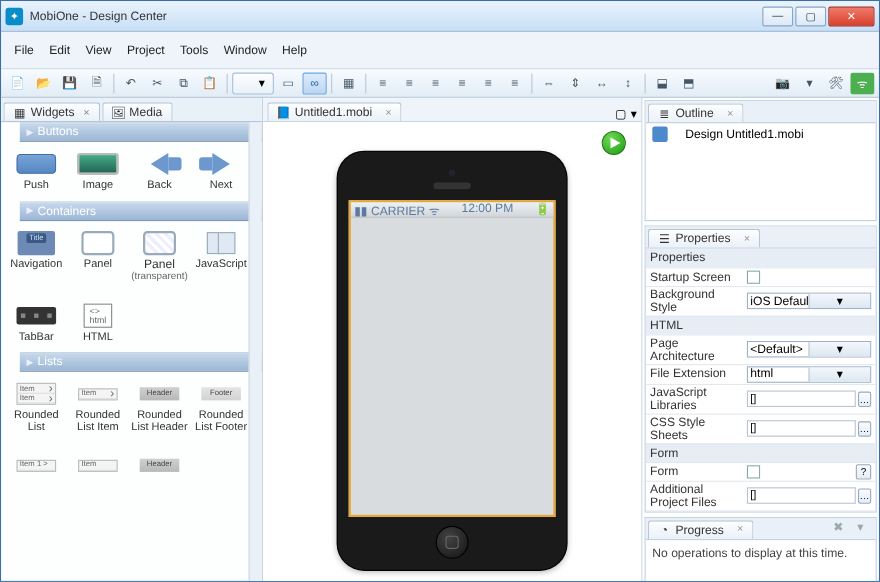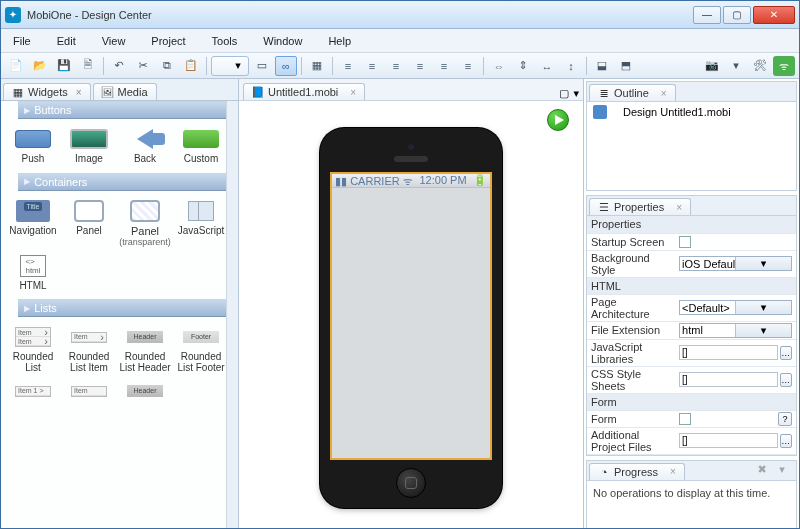--- a/index.html
+++ b/index.html
@@ -3,41 +3,41 @@
 <meta charset="utf-8">
 <style>
 * { box-sizing: border-box; margin: 0; padding: 0; font-family: "Segoe UI", Tahoma, sans-serif; font-size: 11px; }
 body { background: #d4e4f4; width: 800px; height: 529px; overflow: hidden; border: 1px solid #3a6ea5; }
 .titlebar { height: 28px; background: linear-gradient(#eaf3fc,#c7dff7); display: flex; align-items: center; padding: 0 4px; border-bottom: 1px solid #9db5cf; }
 .titlebar .app-icon { width: 16px; height: 16px; background: #0a8cc8; border-radius: 3px; margin-right: 6px; display:inline-flex;align-items:center;justify-content:center;color:#fff;font-size:10px;}
 .titlebar .title { flex: 1; color: #333; }
 .titlebar .winbtns { display: flex; gap: 2px; }
 .titlebar .winbtn { width: 28px; height: 18px; border: 1px solid #8aa6c1; border-radius: 2px; background: linear-gradient(#f4f9ff,#dce9f7); display:flex; align-items:center; justify-content:center; font-size:10px; color:#333;}
 .titlebar .winbtn.close { background: linear-gradient(#f07a6a,#d9402d); color:#fff; border-color:#a82c1d; width:42px;}
-.menubar { height: 24px; background: #eef4fa; display: flex; align-items: center; gap: 14px; padding: 0 6px; border-bottom: 1px solid #cfd8e2; text-align: center;}
+.menubar { height: 34px; background: #eef4fa; display: flex; align-items: center; gap: 2px; padding: 0 6px; border-bottom: 1px solid #cfd8e2; text-align: center;}
 .menubar span { padding: 2px 6px; color: #222; cursor: default; }
 .toolbar { height: 26px; background: linear-gradient(#f7fbff,#e2ecf6); border-bottom:1px solid #b7c6d6; display:flex; align-items:center; gap:2px; padding:0 4px;}
 .toolbar .tbtn { width: 22px; height: 20px; border:1px solid transparent; border-radius:2px; display:flex;align-items:center;justify-content:center; color:#456; font-size:11px;}
 .toolbar .sep { width:1px; height:18px; background:#b7c6d6; margin:0 2px;}
 .toolbar .split { border:1px solid #a8c0db; border-radius:3px; display:flex; align-items:center; padding:0 2px; height:20px; background:linear-gradient(#fdfefe,#e9f1f9);}
 .toolbar .split .seg { width:16px; text-align:center; border-right:1px solid #c8d6e4;}
 .toolbar .split .seg:last-child{border-right:none;}
 .toolbar .spacer{flex:1;}
 .main { display:flex; height: calc(529px - 28px - 20px - 26px); }
 .col { display:flex; flex-direction:column; }
 .left { width: 238px; border-right:1px solid #b7c6d6; background:#fdfefe; overflow:hidden;}
 .center { flex:1; border-right:1px solid #b7c6d6; background:#fff; display:flex; flex-direction:column;}
 .right { width: 215px; background:#fdfefe; display:flex; flex-direction:column;}
 .tabstrip { height:22px; background:#e8f0f8; border-bottom:1px solid #b7c6d6; display:flex; align-items:end; padding:0 2px; gap:2px;}
 .tab { background:linear-gradient(#fdfeff,#eaf1f8); border:1px solid #b7c6d6; border-bottom:none; border-radius:3px 3px 0 0; padding:2px 8px; display:flex; align-items:center; gap:4px; font-size:11px; color:#333;}
 .tab .x { color:#888; font-size:10px; margin-left:4px;}
 .tab .ico { width:12px; height:12px; display:inline-flex;align-items:center;justify-content:center;}
 .section-hdr { background: linear-gradient(#c8d9ec,#9bb6d5); color:#fff; font-size:11px; padding:2px 6px; border-top:1px solid #c8d6e4; border-bottom:1px solid #7d97b5; display:flex; align-items:center; gap:4px;margin-left:17px;}
 .section-hdr::before{content:"▶"; font-size:8px; color:#eef;}
-.widget-grid { display:flex; flex-wrap:wrap; padding:6px 4px; gap:2px 0;}
+.widget-grid { display:flex; flex-wrap:wrap; padding:6px 4px; gap:13px 0;}
 .wcell { width:56px; display:flex; flex-direction:column; align-items:center; gap:3px; padding:2px 0;}
 .wcell .ic { width:40px; height:24px; border-radius:3px; display:flex;align-items:center;justify-content:center; font-size:9px; color:#345;}
 .wcell .lbl { font-size:10px; color:#333; text-align:center; line-height:1.05;}
 .shape-btn { background:linear-gradient(#7aa6d8,#5486c2); border-radius:4px; width:36px; height:18px; box-shadow:inset 0 0 0 1px #436fa1;}
 .shape-arrow-l { width:0;height:0;border-top:10px solid transparent;border-bottom:10px solid transparent;border-right:16px solid #6d98cd; position:relative;}
 .shape-arrow-l::after{content:"";position:absolute;left:16px;top:-6px;width:12px;height:12px;background:#6d98cd;border-radius:0 3px 3px 0;}
 .shape-arrow-r { width:0;height:0;border-top:10px solid transparent;border-bottom:10px solid transparent;border-left:16px solid #6d98cd; position:relative;}
 .shape-arrow-r::after{content:"";position:absolute;right:16px;top:-6px;width:12px;height:12px;background:#6d98cd;border-radius:3px 0 0 3px;}
 .shape-green { background:linear-gradient(#78d058,#4aa52c); width:36px; height:18px; border-radius:3px;}
 .shape-img { background:linear-gradient(#4a8, #265); width:38px;height:20px;border-radius:3px; border:2px solid #bbb; position:relative;}
@@ -53,21 +53,21 @@
 .shape-list{border:1px solid #bbb;width:36px;background:#f4f4f4;}
 .shape-list .r{height:9px;border-bottom:1px solid #ddd;font-size:7px;padding:0 2px;color:#666;display:flex;align-items:center;justify-content:space-between;}
 .shape-hdr{background:linear-gradient(#d0d0d0,#b8b8b8);width:36px;height:12px;font-size:7px;text-align:center;line-height:12px;color:#444;}
 .shape-ftr{background:linear-gradient(#e4e4e4,#d2d2d2);width:36px;height:12px;font-size:7px;text-align:center;line-height:12px;color:#444;}
 .left-scroll{position:absolute;right:0;top:0;bottom:0;width:12px;background:#eaf0f7;border-left:1px solid #cdd7e2;}
 .leftwrap{position:relative;flex:1;overflow:hidden;}
 .center .doc-strip{height:22px;background:#eef4fa;border-bottom:1px solid #c8d6e4;display:flex;align-items:end;padding:0 4px;gap:4px;}
 .center .canvas{flex:1;background:#fff;display:flex;align-items:center;justify-content:center;position:relative;}
 .play-btn{position:absolute;top:8px;right:14px;width:22px;height:22px;border-radius:50%;background:radial-gradient(circle at 35% 30%,#6ed955,#1e9a14);display:flex;align-items:center;justify-content:center;border:1px solid #1a7a10;}
 .play-btn::after{content:"";border-left:9px solid #fff;border-top:5px solid transparent;border-bottom:5px solid transparent;margin-left:2px;}
-.phone{width:182px;height:380px;background:#1a1a1a;border-radius:24px;padding:44px 10px 48px 10px;position:relative;box-shadow:0 0 0 1px #000, 0 2px 6px rgba(0,0,0,.3);}
+.phone{width:208px;height:380px;background:#1a1a1a;border-radius:24px;padding:44px 10px 48px 10px;position:relative;box-shadow:0 0 0 1px #000, 0 2px 6px rgba(0,0,0,.3);}
 .phone .speaker{position:absolute;top:28px;left:50%;transform:translateX(-50%);width:34px;height:6px;background:#333;border-radius:3px;}
 .phone .cam{position:absolute;top:16px;left:50%;transform:translateX(-50%);width:6px;height:6px;background:#223;border-radius:50%;}
 .phone .homebtn{position:absolute;bottom:10px;left:50%;transform:translateX(-50%);width:30px;height:30px;border-radius:50%;background:radial-gradient(circle at 40% 35%,#444,#111);border:1px solid #000;display:flex;align-items:center;justify-content:center;}
 .phone .homebtn::after{content:"";width:10px;height:10px;border:1px solid #666;border-radius:3px;}
 .phone .screen{width:100%;height:100%;background:#d9dcdf;border:2px solid #e8a838;position:relative;}
 .phone .statusbar{height:14px;background:linear-gradient(#eef1f4,#d2d6da);border-bottom:1px solid #bcc2c8;display:flex;align-items:center;justify-content:space-between;padding:0 3px;font-size:7px;color:#5a7aa0;}
 .right .panel{border:1px solid #c4d1df;margin:2px;display:flex;flex-direction:column;background:#fff;}
 .right .panel-tabs{height:20px;background:#eaf0f7;display:flex;align-items:end;padding:0 2px;gap:2px;border-bottom:1px solid #c4d1df;}
 .right .panel-body{flex:1;overflow:auto;font-size:11px;}
 .tree-row{display:flex;align-items:center;gap:16px;padding:3px 6px;}
@@ -188,23 +188,23 @@
             <div class="lbl">Image</div>
           </div>
         <div class="wcell">
             <div class="ic">
               <div class="shape-arrow-l"></div>
             </div>
             <div class="lbl">Back</div>
           </div>
         <div class="wcell">
             <div class="ic">
-              <div class="shape-green"></div>
-            </div>
-            <div class="lbl">Custom</div>
+              <div class="shape-arrow-r"></div>
+            </div>
+            <div class="lbl">Next</div>
           </div>
       </div>
       <div class="section-hdr">
           <span>Containers</span>
         </div>
       <div class="widget-grid">
         <div class="wcell">
             <div class="ic">
               <div class="shape-nav">
                 <span>Title</span>
@@ -225,20 +225,30 @@
             <div class="lbl"><span>Panel</span><br><span style="font-size:9px;color:#666;">(transparent)</span></div>
           </div>
         <div class="wcell">
             <div class="ic">
               <div class="shape-multi">
                 <div></div>
                 <div style="margin-left:-6px;"></div>
               </div>
             </div>
             <div class="lbl">JavaScript</div>
+          </div>
+        <div class="wcell">
+            <div class="ic">
+              <div class="shape-tabbar">
+                <i></i>
+                <i></i>
+                <i></i>
+              </div>
+            </div>
+            <div class="lbl">TabBar</div>
           </div>
         <div class="wcell">
             <div class="ic">
               <div class="shape-html">&lt;&gt;<br>html</div>
             </div>
             <div class="lbl">HTML</div>
           </div>
       </div>
       <div class="section-hdr">
           <span>Lists</span>

